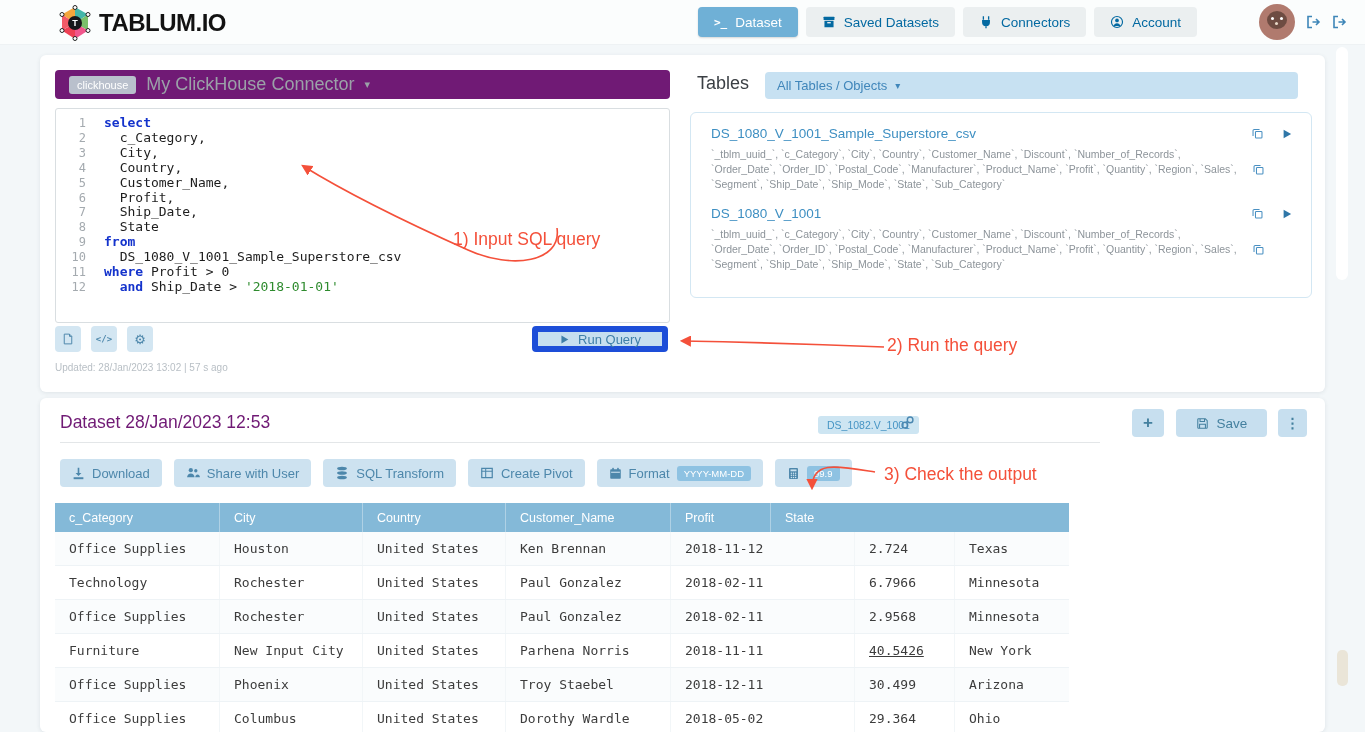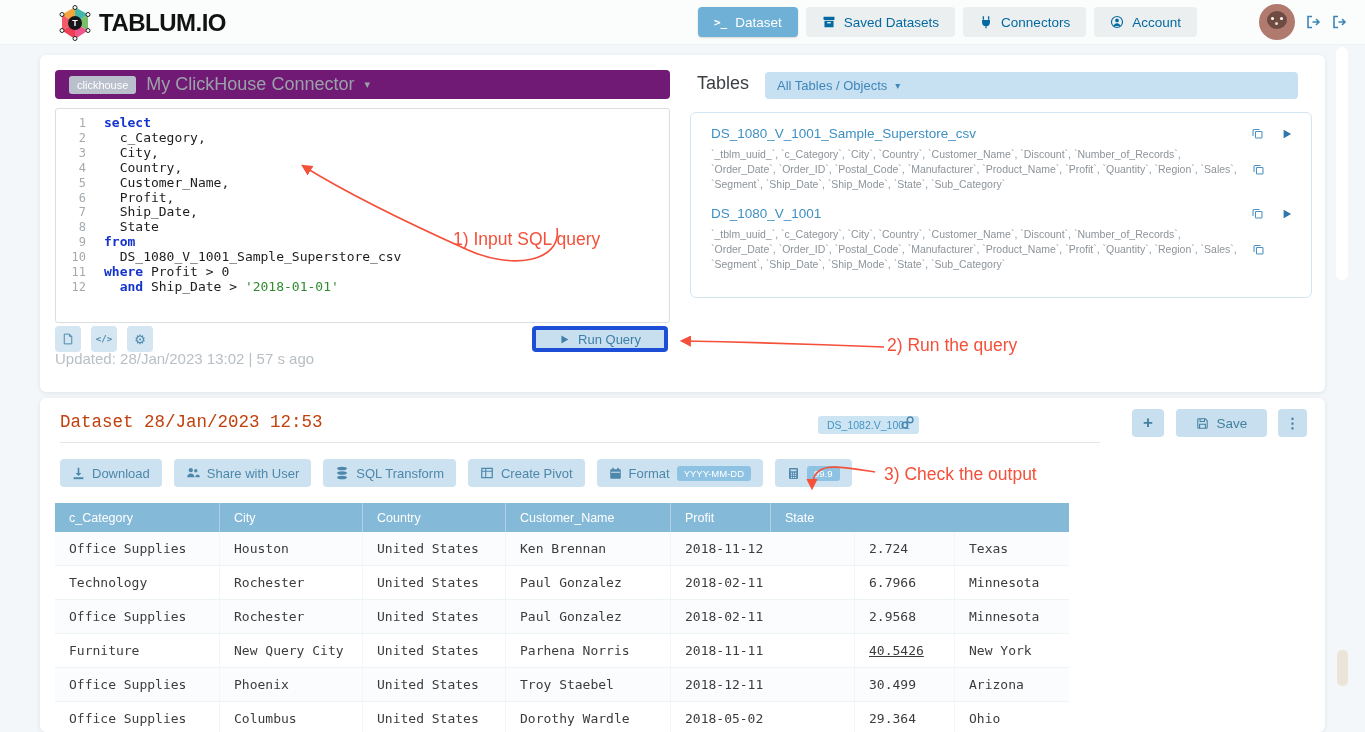--- a/index.html
+++ b/index.html
@@ -38,42 +38,42 @@
   .gutter .ln { line-height:14.9px; font-size:12px; }
   .codearea { flex:1; padding:7px 0 0 10px; color:#1d1d1d; }
   .codearea .cl { line-height:14.9px; white-space:pre; }
   .tok-kw { color:#1433cc; font-weight:600; }
   .tok-str { color:#2e8b2e; }
   .tok-plain { color:#1d1d1d; }
 
   .ebtns { position:absolute; left:15px; top:271px; display:flex; gap:10px; }
   .icon-btn { width:26px; height:26px; border-radius:4px; background:#d3e6f2; color:#4d87ab; display:flex; align-items:center; justify-content:center; font-size:13px; cursor:pointer; }
   .code-glyph { font-family:"DejaVu Sans Mono", monospace; font-size:9px; font-weight:bold; }
-  .run-btn { position:absolute; left:492px; top:271px; width:136px; height:26px; background:#c7dfef; border:4px solid #1d4ed8; border-radius:4px; color:#3f7fa8; font-size:13px; display:flex; align-items:center; justify-content:center; gap:8px; cursor:pointer; }
-  .updated { position:absolute; left:15px; top:295px; color:#b8bfc5; font-size:15px; }
+  .run-btn { position:absolute; left:492px; top:271px; width:136px; height:26px; background:#c7dfef; border:6px solid #1d4ed8; border-radius:4px; color:#3f7fa8; font-size:13px; display:flex; align-items:center; justify-content:center; gap:8px; cursor:pointer; }
+  .updated { position:absolute; left:15px; top:307px; color:#b8bfc5; font-size:10px; }
 
   
   .tables-title { position:absolute; left:657px; top:18px; font-size:18px; color:#3a3f44; }
   .tables-filter { position:absolute; left:725px; top:17px; width:533px; height:27px; background:#c7e1f2; border-radius:4px; display:flex; align-items:center; padding:0 12px; gap:8px; color:#4086ba; font-size:13px; cursor:pointer; }
   .tables-box { position:absolute; left:650px; top:57px; width:622px; height:186px; border:1px solid #d3e7f3; border-radius:6px; padding:13px 18px 10px 20px; overflow:hidden; }
   .t-item { margin-bottom:14px; }
   .t-row1 { display:flex; align-items:center; }
   .t-link { color:#3e8fc2; font-size:13.5px; flex:1; cursor:pointer; }
   .t-copy { color:#4a90c2; cursor:pointer; display:flex; }
   .t-play { color:#2f77a8; cursor:pointer; margin-left:17px; display:flex; }
   .t-row2 { display:flex; margin-top:6px; }
   .t-cols { flex:1; color:#8d949a; font-size:10.5px; line-height:15px; padding-right:14px; }
   .t-copy2 { align-self:center; margin-right:28px; }
 
   
   .anno { position:absolute; color:#f4503a; font-size:17.5px; pointer-events:none; }
   #anno-svg { position:absolute; left:0; top:0; pointer-events:none; }
 
   
-  .ds-title { position:absolute; left:20px; top:14px; font-size:17.5px; color:#c2410c;font-family:Liberation Mono, monospace; }
+  .ds-title { position:absolute; left:20px; top:14px; font-size:17.5px; color:#701a75; }
   .ds-underline { position:absolute; left:20px; top:44px; width:1040px; border-bottom:1px solid #e3e6e8; }
   .ds-badge { position:absolute; left:778px; top:18px; background:#cde5f2; color:#4694c4; font-size:10.5px; padding:3px 9px; border-radius:3px; }
   .ds-link-ic { position:absolute; left:860px; top:17px; color:#4a87b0; cursor:pointer; }
   .btn-light { background:#c7dfef; border-radius:4px; color:#44809f; font-size:13.5px; display:flex; align-items:center; justify-content:center; gap:8px; cursor:pointer; }
   .ds-plus { position:absolute; left:1092px; top:11px; width:32px; height:28px; font-size:17px; font-weight:bold; }
   .ds-save { position:absolute; left:1136px; top:11px; width:91px; height:28px; }
   .ds-kebab { position:absolute; left:1238px; top:11px; width:29px; height:28px; font-size:14px; font-weight:bold; }
 
   .ds-toolbar { position:absolute; left:20px; top:61px; display:flex; gap:12px; }
   .tb-btn { height:28px; padding:0 12px; background:#cde2f0; border-radius:4px; color:#4d87ab; font-size:13px; display:flex; align-items:center; gap:7px; cursor:pointer; }
@@ -412,21 +412,21 @@
             <div class="gc" style="width: 165px;">Office Supplies</div>
             <div class="gc" style="width: 143px;">Rochester</div>
             <div class="gc" style="width: 143px;">United States</div>
             <div class="gc" style="width: 165px;">Paul Gonzalez</div>
             <div class="gc" style="width: 184px;">2018-02-11</div>
             <div class="gc" style="width: 100px;">2.9568</div>
             <div class="gc" style="width: 114px;">Minnesota</div>
           </div>
           <div class="g-row">
             <div class="gc" style="width: 165px;">Furniture</div>
-            <div class="gc" style="width: 143px;">New Query City</div>
+            <div class="gc" style="width: 143px;">New Input City</div>
             <div class="gc" style="width: 143px;">United States</div>
             <div class="gc" style="width: 165px;">Parhena Norris</div>
             <div class="gc" style="width: 184px;">2018-11-11</div>
             <div class="gc" style="width: 100px; text-decoration: underline;">40.5426</div>
             <div class="gc" style="width: 114px;">New York</div>
           </div>
           <div class="g-row">
             <div class="gc" style="width: 165px;">Office Supplies</div>
             <div class="gc" style="width: 143px;">Phoenix</div>
             <div class="gc" style="width: 143px;">United States</div>

